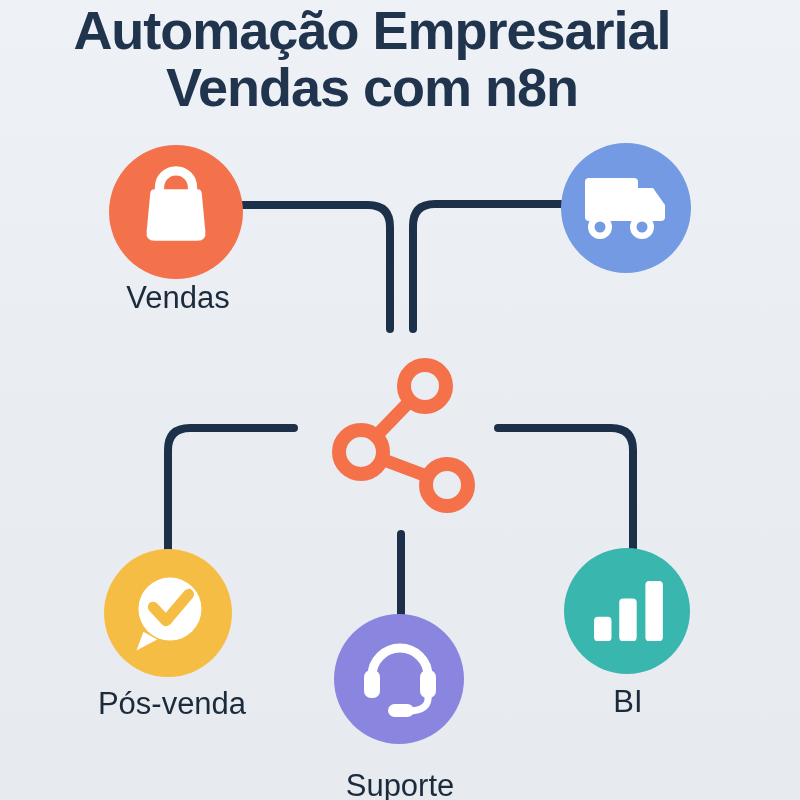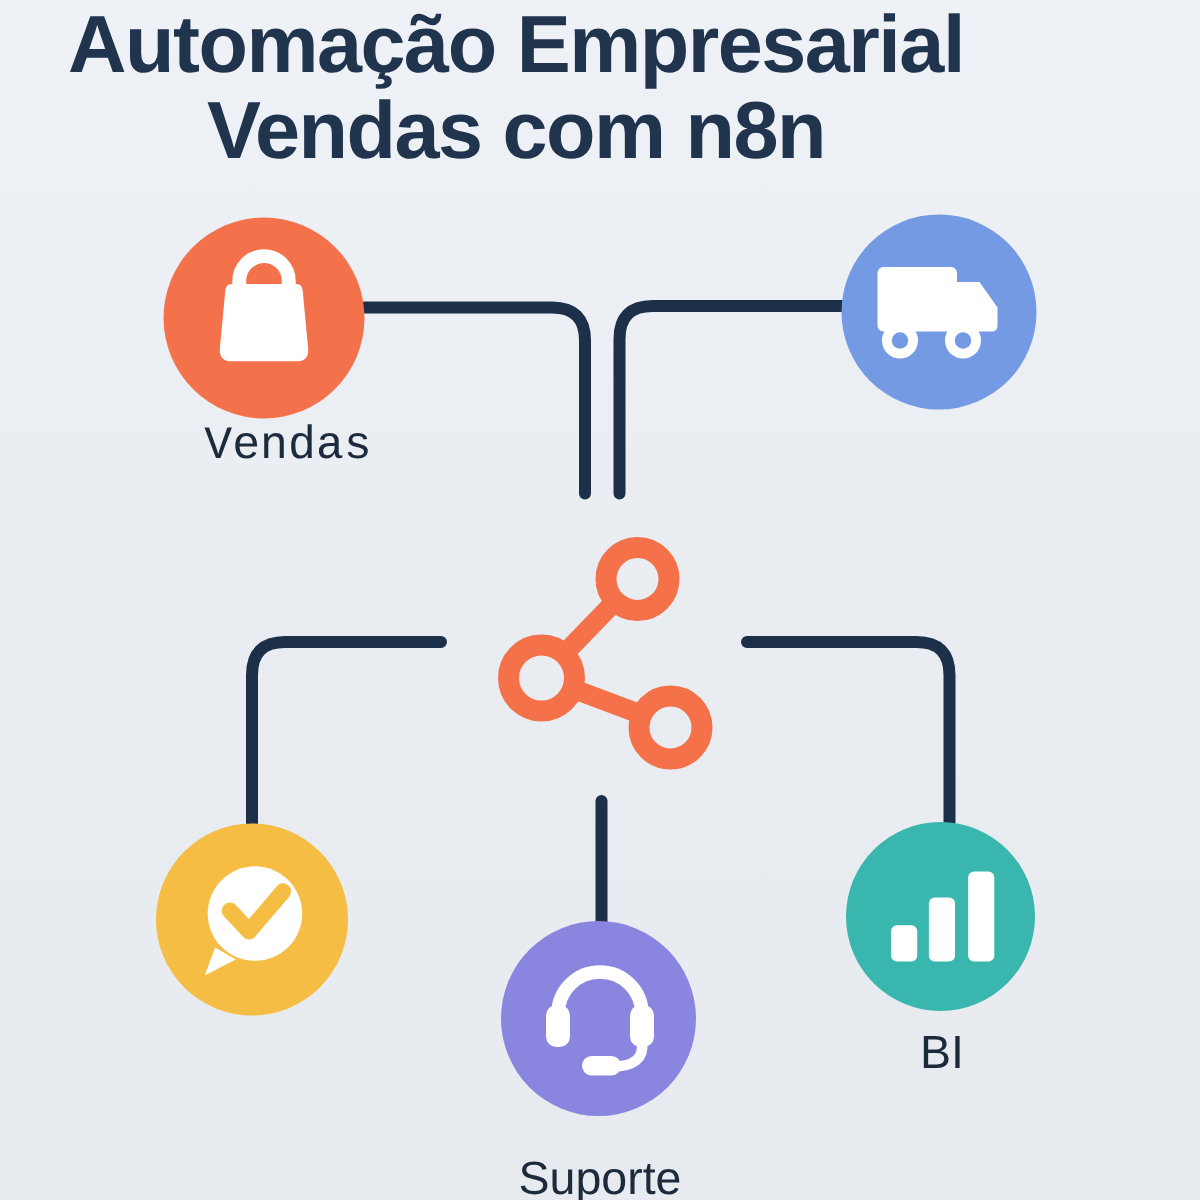--- a/index.html
+++ b/index.html
@@ -11,39 +11,40 @@
     overflow:hidden;
   }
   .title{
     position:absolute;top:2px;left:0;width:688px;
     text-align:center;
     font-size:54px;font-weight:bold;
     color:#20344E;
     line-height:1.06;
     letter-spacing:-1px;
     margin:0;
+    padding-left:28px;
   }
   .connectors{position:absolute;left:0;top:0;}
   .node-circle{
     position:absolute;border-radius:50%;
   }
   .node-circle svg{display:block;width:100%;height:100%;}
   .node-label{
     position:absolute;
     transform:translateX(-50%);
     font-size:31px;
     color:#1C2B3B;
     white-space:nowrap;
   }
   .c-vendas   {left:109px;top:145px;width:134px;height:134px;}
   .c-logistica{left:561px;top:143px;width:130px;height:130px;}
   .c-pos      {left:104px;top:549px;width:128px;height:128px;}
   .c-suporte  {left:334px;top:614px;width:130px;height:130px;}
   .c-bi       {left:564px;top:548px;width:126px;height:126px;}
-  .l-vendas   {left:192px;top:280px;font-family:Liberation Mono, monospace;}
+  .l-vendas   {left:178px;top:280px;}
   .l-logistica{left:626px;top:280px;}
   .l-pos      {left:172px;top:686px;}
   .l-suporte  {left:400px;top:768px;}
   .l-bi       {left:628px;top:648px;margin-top:36px;}
 </style>
 </head>
 <body>
 
 <div class="stage">
 
@@ -85,20 +86,21 @@
     </svg>
   </div>
 
   <div class="node-circle c-pos" style="background-color: rgb(246, 189, 69);">
     <svg viewBox="0 0 130 130">
       <circle cx="67" cy="61" r="32" fill="#FFFFFF"></circle>
       <path d="M 40 84 L 33 103 L 54 92 Z" fill="#FFFFFF"></path>
       <path d="M 50 59 L 63 73 L 86 46" fill="none" stroke-width="11" stroke-linecap="round" stroke-linejoin="round" stroke="#F6BD45"></path>
     </svg>
   </div>
+  <div class="node-label l-pos">Pós-venda</div>
 
   <div class="node-circle c-suporte" style="background-color: rgb(138, 134, 224);">
     <svg viewBox="0 0 130 130">
       <path d="M 38 66 V 62 A 28 28 0 0 1 94 62 V 66" fill="none" stroke="#FFFFFF" stroke-width="9"></path>
       <rect x="30" y="56" width="16" height="28" rx="7" fill="#FFFFFF"></rect>
       <rect x="86" y="56" width="16" height="28" rx="7" fill="#FFFFFF"></rect>
       <path d="M 94 81 Q 96 97 74 97" fill="none" stroke="#FFFFFF" stroke-width="7"></path>
       <rect x="54" y="90" width="26" height="13" rx="6.5" fill="#FFFFFF"></rect>
     </svg>
   </div>

